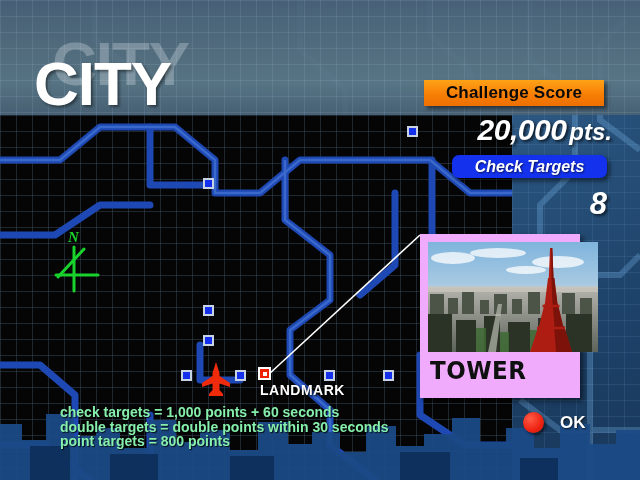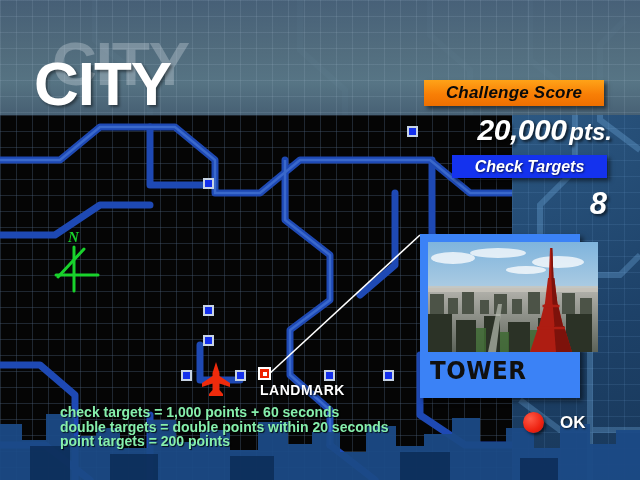--- a/index.html
+++ b/index.html
@@ -91,21 +91,21 @@
     position:absolute;left:20px;top:-4px;
     color:#19d22c;font-size:15px;font-weight:bold;font-style:italic;
     font-family:"Liberation Serif","DejaVu Serif",serif;
   }
 
   .leader-line{position:absolute;left:0;top:0;pointer-events:none;}
 
   
   .photo-card{
     position:absolute;left:420px;top:234px;width:160px;height:164px;
-    background:#3b82f6;
+    background:#f0abfc;
     box-shadow:3px 3px 5px rgba(0,0,0,.55);
   }
   .photo-img{
     position:absolute;left:8px;top:8px;width:170px;height:110px;
     overflow:hidden;background:#9fb4c4;
   }
   .photo-caption{
     position:absolute;left:10px;top:122px;
     font-size:25px;font-weight:bold;color:#101010;
     letter-spacing:.5px;
@@ -114,36 +114,36 @@
   }
 
   
   .challenge-banner{
     position:absolute;left:424px;top:80px;width:180px;height:26px;
     background:linear-gradient(to bottom,#ffa318 0%,#f87f06 55%,#ee6f00 100%);
     box-shadow:3px 3px 4px rgba(0,0,0,.5);
     display:flex;align-items:center;justify-content:center;
   }
   .challenge-banner span{
-    font-size:17px;font-weight:bold;font-style:italic;color:#0a0a0a;
+    font-size:17px;font-weight:bold;color:#0a0a0a;
     letter-spacing:.2px;
   }
   .score-line{
     position:absolute;right:28px;top:113px;
     color:#ffffff;font-weight:bold;font-style:italic;
     text-shadow:2px 2px 3px rgba(0,0,0,.65);
     white-space:nowrap;
   }
   .score-num{font-size:30px;letter-spacing:-.5px;}
   .score-unit{font-size:24px;margin-left:3px;}
   .check-banner{
     position:absolute;left:452px;top:155px;width:155px;height:23px;
     background:#1432ee;
     box-shadow:3px 3px 4px rgba(0,0,0,.5);
-    display:flex;align-items:center;justify-content:center;
+    display:flex;align-items:center;justify-content:center;border-radius:7px;
   }
   .check-banner span{
     font-size:16px;font-weight:bold;font-style:italic;color:#ffffff;
     text-shadow:1px 1px 2px rgba(0,0,0,.6);
   }
   .target-count{
     position:absolute;right:33px;top:186px;
     font-size:31px;font-weight:bold;font-style:italic;color:#ffffff;
     text-shadow:2px 2px 3px rgba(0,0,0,.6);
   }
@@ -353,22 +353,22 @@
       <rect x="30" y="62" width="40" height="34"></rect>
       <rect x="110" y="70" width="48" height="26"></rect>
       <rect x="230" y="72" width="44" height="24"></rect>
       <rect x="400" y="68" width="50" height="28"></rect>
       <rect x="520" y="74" width="38" height="22"></rect>
     </g>
   </svg>
 
   <div class="rules">
     <div>check targets = 1,000 points + 60 seconds</div>
-    <div>double targets = double points within 20 seconds</div>
-    <div>point targets = 200 points</div>
+    <div>double targets = double points within 30 seconds</div>
+    <div>point targets = 800 points</div>
   </div>
 
   <div class="ok-btn">
     <div class="ok-dot"></div>
     <div class="ok-label">OK</div>
   </div>
 
 </div>
 
 </body></html>

